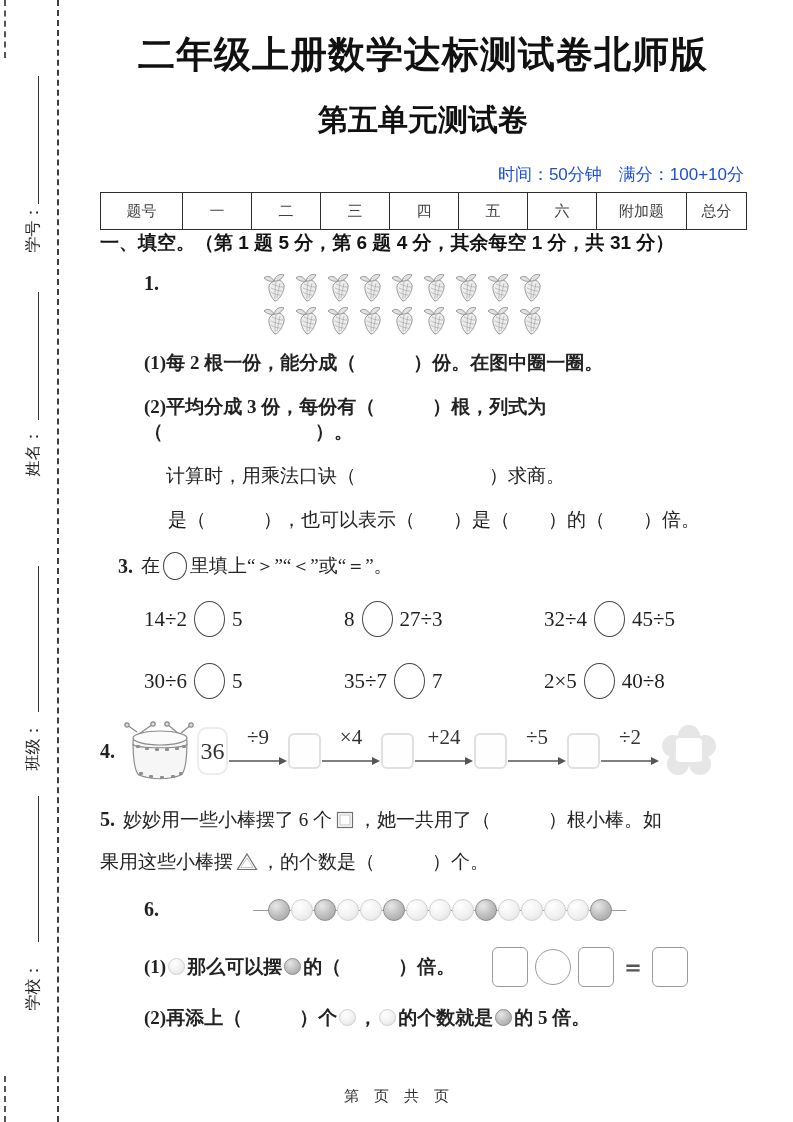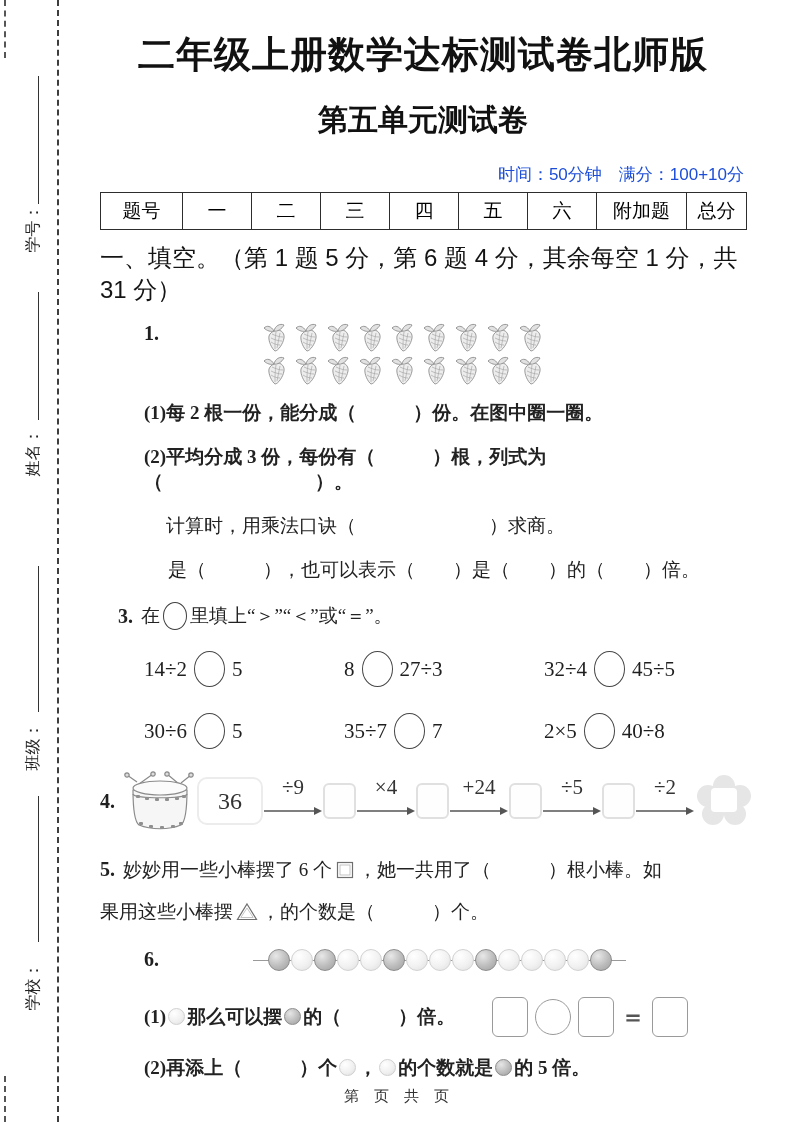--- a/index.html
+++ b/index.html
@@ -23,26 +23,26 @@
   
   .content { position:absolute; left:100px; top:0; width:646px; }
   .title { margin-top:30px; text-align:center; font-family:Liberation Serif, serif;
            font-weight:900; font-size:37px; letter-spacing:1px; color:#111; }
   .subtitle { margin-top:20px; text-align:center; font-family:"Liberation Sans",sans-serif;
               font-weight:900; font-size:30px; color:#111; }
   .meta { margin-top:22px; text-align:right; font-family:"Liberation Sans",sans-serif;
           font-size:17px; color:#1d4ed8; padding-right:2px; }
   
   table.score { margin-top:6px; width:646px; border-collapse:collapse; table-layout:fixed; }
-  table.score td { border:1.6px solid #2d2d2d; text-align:center; font-size:19px; color:#000000; }
+  table.score td { border:1.6px solid #2d2d2d; text-align:center; font-size:15px; color:#404040; }
   table.score tr.hdr td { height:37px; }
   table.score tr.scr td { height:41px; }
   
-  .sec-heading { margin-top:12px; font-family:"Liberation Sans",sans-serif;
-                 font-weight:normal; font-size:24px; color:#141414; }
+  .sec-heading { font-family:"Liberation Sans",sans-serif;
+                 font-weight:bold; font-size:19px; color:#141414; }
   
   .qline { font-size:19px; line-height:1.35; color:#222; }
   .qnum  { font-weight:bold; font-size:20px; padding-right:8px; }
   .indent1 { padding-left:44px;font-weight:bold; }
   .indent2 { padding-left:66px; }
   
   .q1-head { display:flex; margin-top:16px; }
   .q1-head .qnum { padding-left:44px; }
   .corn-grid { margin-left:96px; }
   .corn-row { display:flex; gap:6px; height:33px; align-items:center; }
@@ -59,21 +59,21 @@
                       border-radius:50%; margin:0 3px; vertical-align:middle; }
   .q3-row { display:flex; margin-top:16px; padding-left:44px; align-items:center; height:46px; }
   .q3-cell { width:200px; display:flex; align-items:center; font-size:21px;font-family:Liberation Serif, serif; }
   .cmp-circle { display:inline-block; width:31px; height:36px; border:1.5px solid #464646;
                 border-radius:50%; margin:0 7px; flex:0 0 auto; }
   
   .q4-row { margin-top:16px; display:flex; align-items:center; }
   .q4-row .qnum { padding-left:0; }
   .chain-box { width:33px; height:36px; border:2px solid #e0e0e0; border-radius:6px;
                background:#fefefe; flex:0 0 auto; }
-  .start-box { width:66px; height:48px; border:2px solid #ececec; border-radius:10px;
+  .start-box { width:31px; height:48px; border:2px solid #ececec; border-radius:10px;
                display:flex; align-items:center; justify-content:center;
                font-size:24px; color:#333; flex:0 0 auto; }
   .chain-arrow { position:relative; width:58px; height:40px; flex:0 0 auto; margin:0 1px; }
   .chain-arrow .op { position:absolute; top:-6px; left:0; width:100%; text-align:center;
                      font-size:21px; color:#333; }
   .chain-arrow svg { position:absolute; bottom:4px; left:0; }
   
   .q5-l1 { margin-top:24px; display:flex; align-items:center; }
   .q5-l2 { margin-top:16px; display:flex; align-items:center; }
   .stick-shape { margin:0 3px; flex:0 0 auto; }

